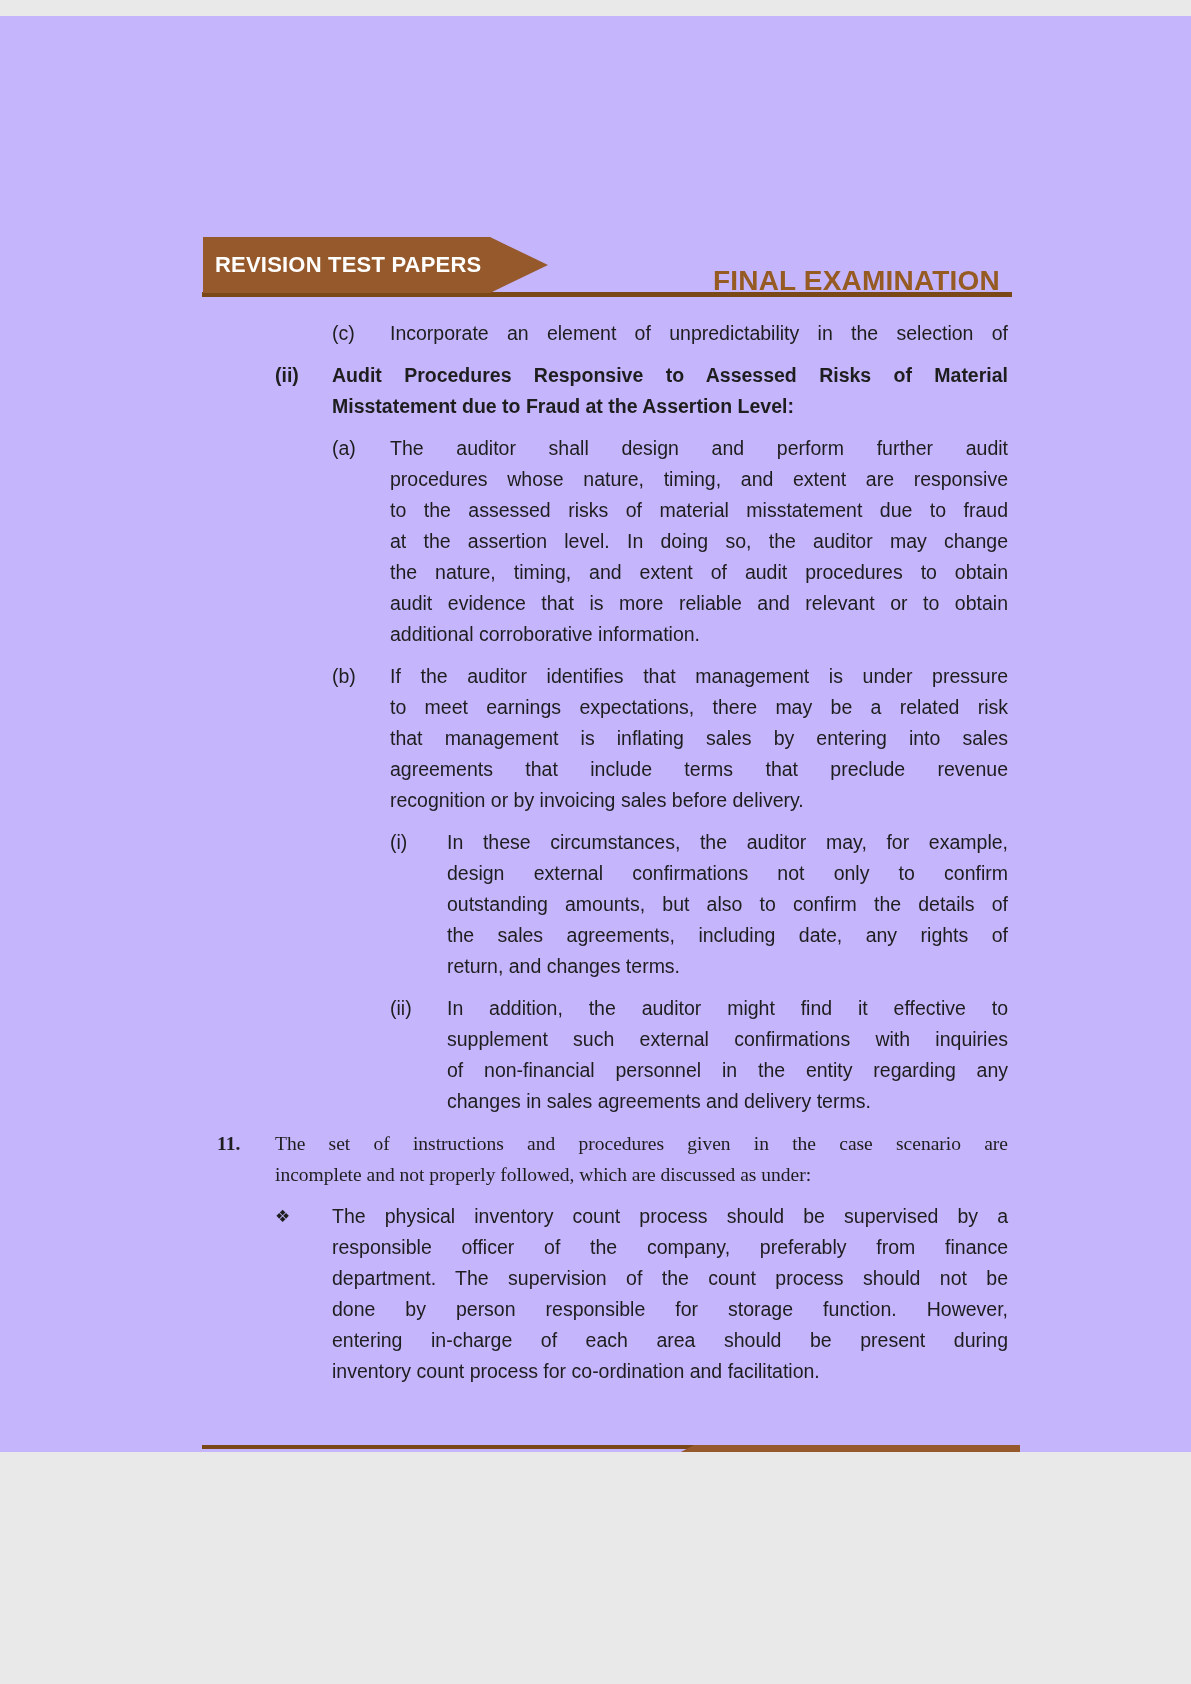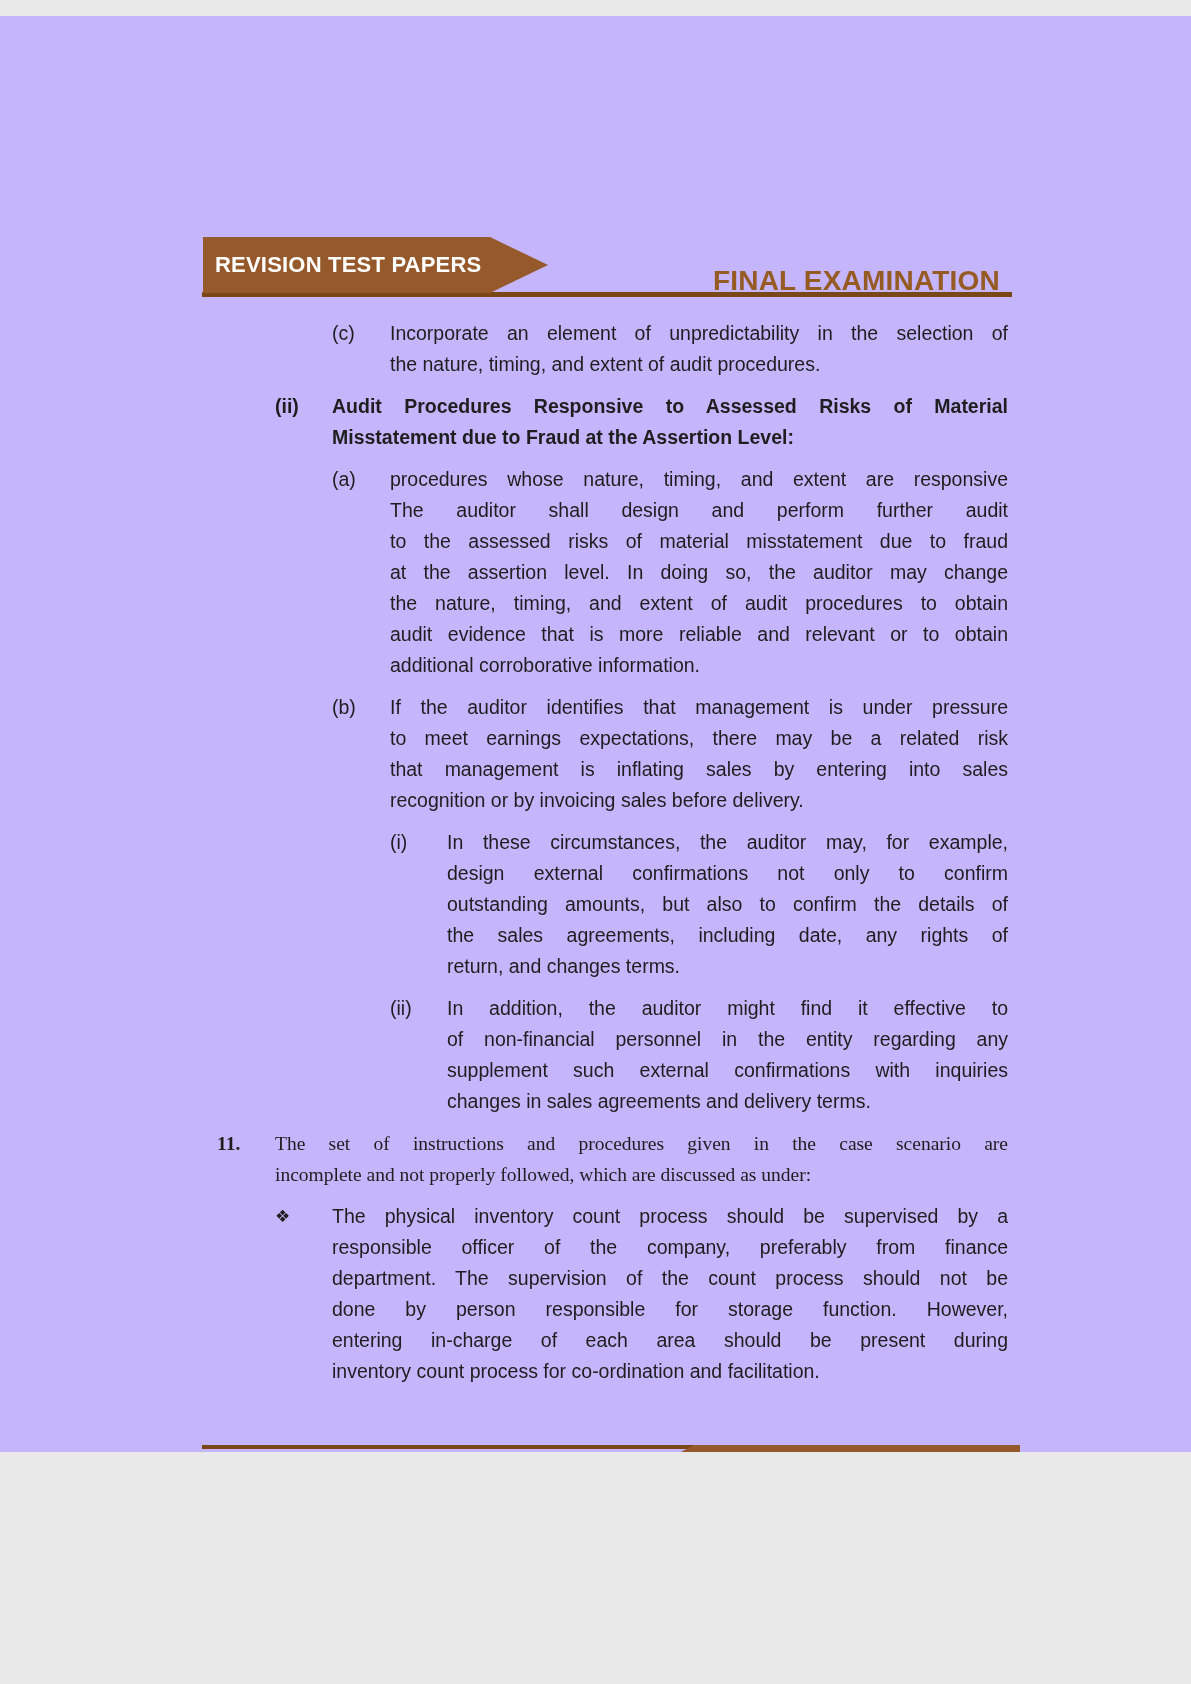--- a/index.html
+++ b/index.html
@@ -79,72 +79,72 @@
     <span class="banner-text">REVISION TEST PAPERS</span>
   </div>
   <div class="header-right">FINAL EXAMINATION</div>
 
   <div class="content">
 
     <div class="block ind2">
       <span class="label">(c)</span>
       <div class="text">
           <div class="jline">Incorporate an element of unpredictability in the selection of</div>
-          <div class="jline last">the nature, timing, and extent of audit procedures.</div>
         </div>
     </div>
 
     <div class="block ind1 bold">
       <span class="label">(ii)</span>
       <div class="text">
           <div class="jline">Audit Procedures Responsive to Assessed Risks of Material</div>
           <div class="jline last">Misstatement due to Fraud at the Assertion Level:</div>
         </div>
     </div>
 
     <div class="block ind2">
       <span class="label">(a)</span>
       <div class="text">
+          <div class="jline">The auditor shall design and perform further audit</div>
           <div class="jline">procedures whose nature, timing, and extent are responsive</div>
-          <div class="jline">The auditor shall design and perform further audit</div>
           <div class="jline">to the assessed risks of material misstatement due to fraud</div>
           <div class="jline">at the assertion level. In doing so, the auditor may change</div>
           <div class="jline">the nature, timing, and extent of audit procedures to obtain</div>
           <div class="jline">audit evidence that is more reliable and relevant or to obtain</div>
           <div class="jline last">additional corroborative information.</div>
         </div>
     </div>
 
     <div class="block ind2">
       <span class="label">(b)</span>
       <div class="text">
           <div class="jline">If the auditor identifies that management is under pressure</div>
           <div class="jline">to meet earnings expectations, there may be a related risk</div>
           <div class="jline">that management is inflating sales by entering into sales</div>
+          <div class="jline">agreements that include terms that preclude revenue</div>
           <div class="jline last">recognition or by invoicing sales before delivery.</div>
         </div>
     </div>
 
     <div class="block ind3">
       <span class="label">(i)</span>
       <div class="text">
           <div class="jline">In these circumstances, the auditor may, for example,</div>
           <div class="jline">design external confirmations not only to confirm</div>
           <div class="jline">outstanding amounts, but also to confirm the details of</div>
           <div class="jline">the sales agreements, including date, any rights of</div>
           <div class="jline last">return, and changes terms.</div>
         </div>
     </div>
 
     <div class="block ind3">
       <span class="label">(ii)</span>
       <div class="text">
           <div class="jline">In addition, the auditor might find it effective to</div>
+          <div class="jline">supplement such external confirmations with inquiries</div>
           <div class="jline">of non-financial personnel in the entity regarding any</div>
-          <div class="jline">supplement such external confirmations with inquiries</div>
           <div class="jline last">changes in sales agreements and delivery terms.</div>
         </div>
     </div>
 
     <div class="block ind0 bold-label">
       <span class="label">11.</span>
       <div class="text">
           <div class="jline">The set of instructions and procedures given in the case scenario are</div>
           <div class="jline last">incomplete and not properly followed, which are discussed as under:</div>
         </div>

